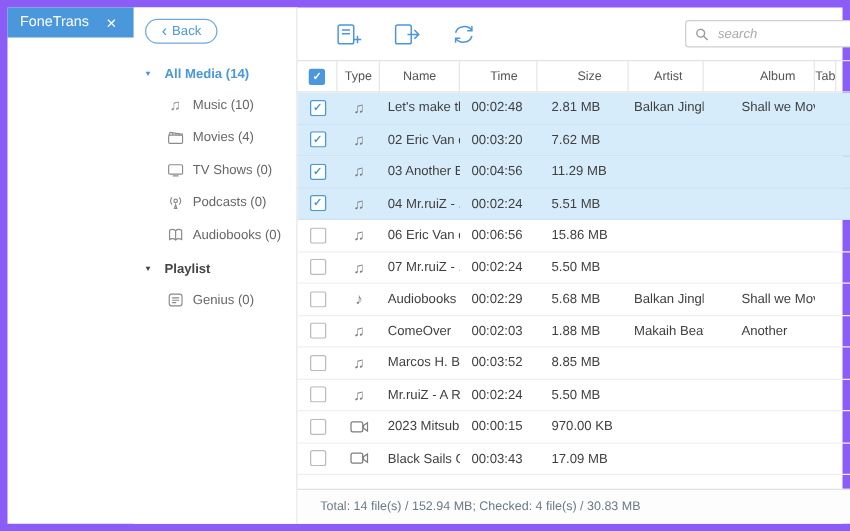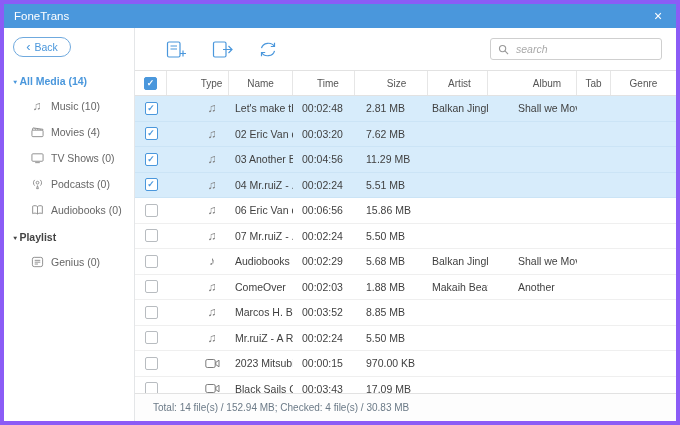--- a/index.html
+++ b/index.html
@@ -1,25 +1,25 @@
 <!DOCTYPE html>
 <html><head>
 <meta charset="utf-8">
 <style>
   html,body{margin:0;padding:0;}
   body{width:680px;height:425px;font-family:"Liberation Sans",sans-serif;overflow:hidden;background:#fff;}
-  .window{width:680px;height:425px;display:flex;flex-direction:column;box-sizing:border-box;border:4px solid #8b5cf6;}
+  .window{width:680px;height:425px;display:flex;flex-direction:row;box-sizing:border-box;border:6px solid #8b5cf6;}
   .titlebar{height:24px;background:#4A97DC;display:flex;align-items:center;flex:none;}
   .title{color:#fff;font-size:11.5px;padding-left:10px;flex:1;}
   .close-btn{width:36px;height:24px;color:#fff;font-size:14px;display:flex;align-items:center;justify-content:center;cursor:default;}
   .bodyrow{flex:1;display:flex;min-height:0;}
   .sidebar{width:130px;flex:none;border-right:1px solid #E4E6E8;display:flex;flex-direction:column;background:#fff;}
   .back-btn{margin:9px 0 10px 9px;width:58px;height:20px;border:1px solid #6FA9DE;border-radius:11px;color:#4A97DC;font-size:10.5px;display:flex;align-items:center;justify-content:center;gap:4px;box-sizing:border-box;}
   .back-arrow{font-size:13px;line-height:1;margin-top:-2px;}
-  .side-group-header{display:flex;align-items:center;gap:1px;padding:8px 0 6px 8px;font-size:10.5px;font-weight:bold;color:#444;}
+  .side-group-header{display:flex;align-items:center;gap:10px;padding:8px 0 6px 8px;font-size:10.5px;font-weight:bold;color:#444;}
   .side-group-header.accent{color:#4A97DC;}
   .tri{font-size:6.5px;transform:scaleY(0.9);}
   .side-item{display:flex;align-items:center;gap:7px;height:26px;padding-left:26px;font-size:10.5px;color:#666;}
   .side-icon{width:14px;display:flex;justify-content:center;align-items:center;color:#8a8a8a;font-size:12px;}
   .svgi{width:13px;height:12px;fill:none;stroke:#8a8a8a;stroke-width:1;}
   .main{flex:1;display:flex;flex-direction:column;min-width:0;}
   .toolbar{height:42px;flex:none;display:flex;align-items:center;padding:0 14px 0 26px;}
   .tool-btns{display:flex;align-items:center;}
   .tool-btn{width:30px;height:22px;margin-right:16px;display:flex;align-items:center;justify-content:center;}
   .tool-btn svg{width:24px;height:19px;fill:none;stroke:#4A97DC;stroke-width:1.2;}
@@ -28,21 +28,21 @@
   .search-box input{border:none;outline:none;flex:1;min-width:0;font-size:10.5px;font-family:inherit;color:#444;background:transparent;}
   .search-box input::placeholder{font-style:italic;color:#A9A9A9;}
   .table-head{height:24px;flex:none;display:flex;border-top:1px solid #E2E2E2;border-bottom:1px solid #E2E2E2;align-items:stretch;}
   .th{display:flex;align-items:center;justify-content:center;font-size:10px;color:#555;border-right:1px solid #E6E6E6;white-space:nowrap;overflow:hidden;box-sizing:border-box;}
   .th:last-child{border-right:none;}
   .table-body{flex:1;min-height:0;overflow:hidden;}
   .tr{display:flex;height:25.5px;align-items:center;border-bottom:1px solid #EFEFEF;box-sizing:border-box;}
   .tr.sel{background:#D7ECFB;border-bottom-color:#CBE4F6;}
   .td{font-size:10.5px;color:#3F3F3F;white-space:nowrap;overflow:hidden;padding-left:6px;box-sizing:border-box;}
   .c0{width:32px;flex:none;display:flex;justify-content:center;padding-left:0;}
-  .c1{width:34px;flex:none;display:flex;justify-content:center;padding-left:0;margin-left:28px;}
+  .c1{width:34px;flex:none;display:flex;justify-content:center;padding-left:0;}
   .c2{width:64px;flex:none;}
   .c3{width:62px;flex:none;padding-left:9px;}
   .c4{width:73px;flex:none;padding-left:11px;}
   .c5{width:60px;flex:none;padding-left:4px;}
   .c6{width:65px;flex:none;padding-left:6px;margin-left:24px;}
   .c7{width:65px;flex:none;}
   .c8{flex:1;}
   .cb{width:13px;height:13px;border:1px solid #B8BCC0;border-radius:2px;background:#fff;display:flex;align-items:center;justify-content:center;box-sizing:border-box;}
   .cb .ck{font-size:9px;font-weight:bold;line-height:1;}
   .cb.on{border-color:#4A97DC;}

